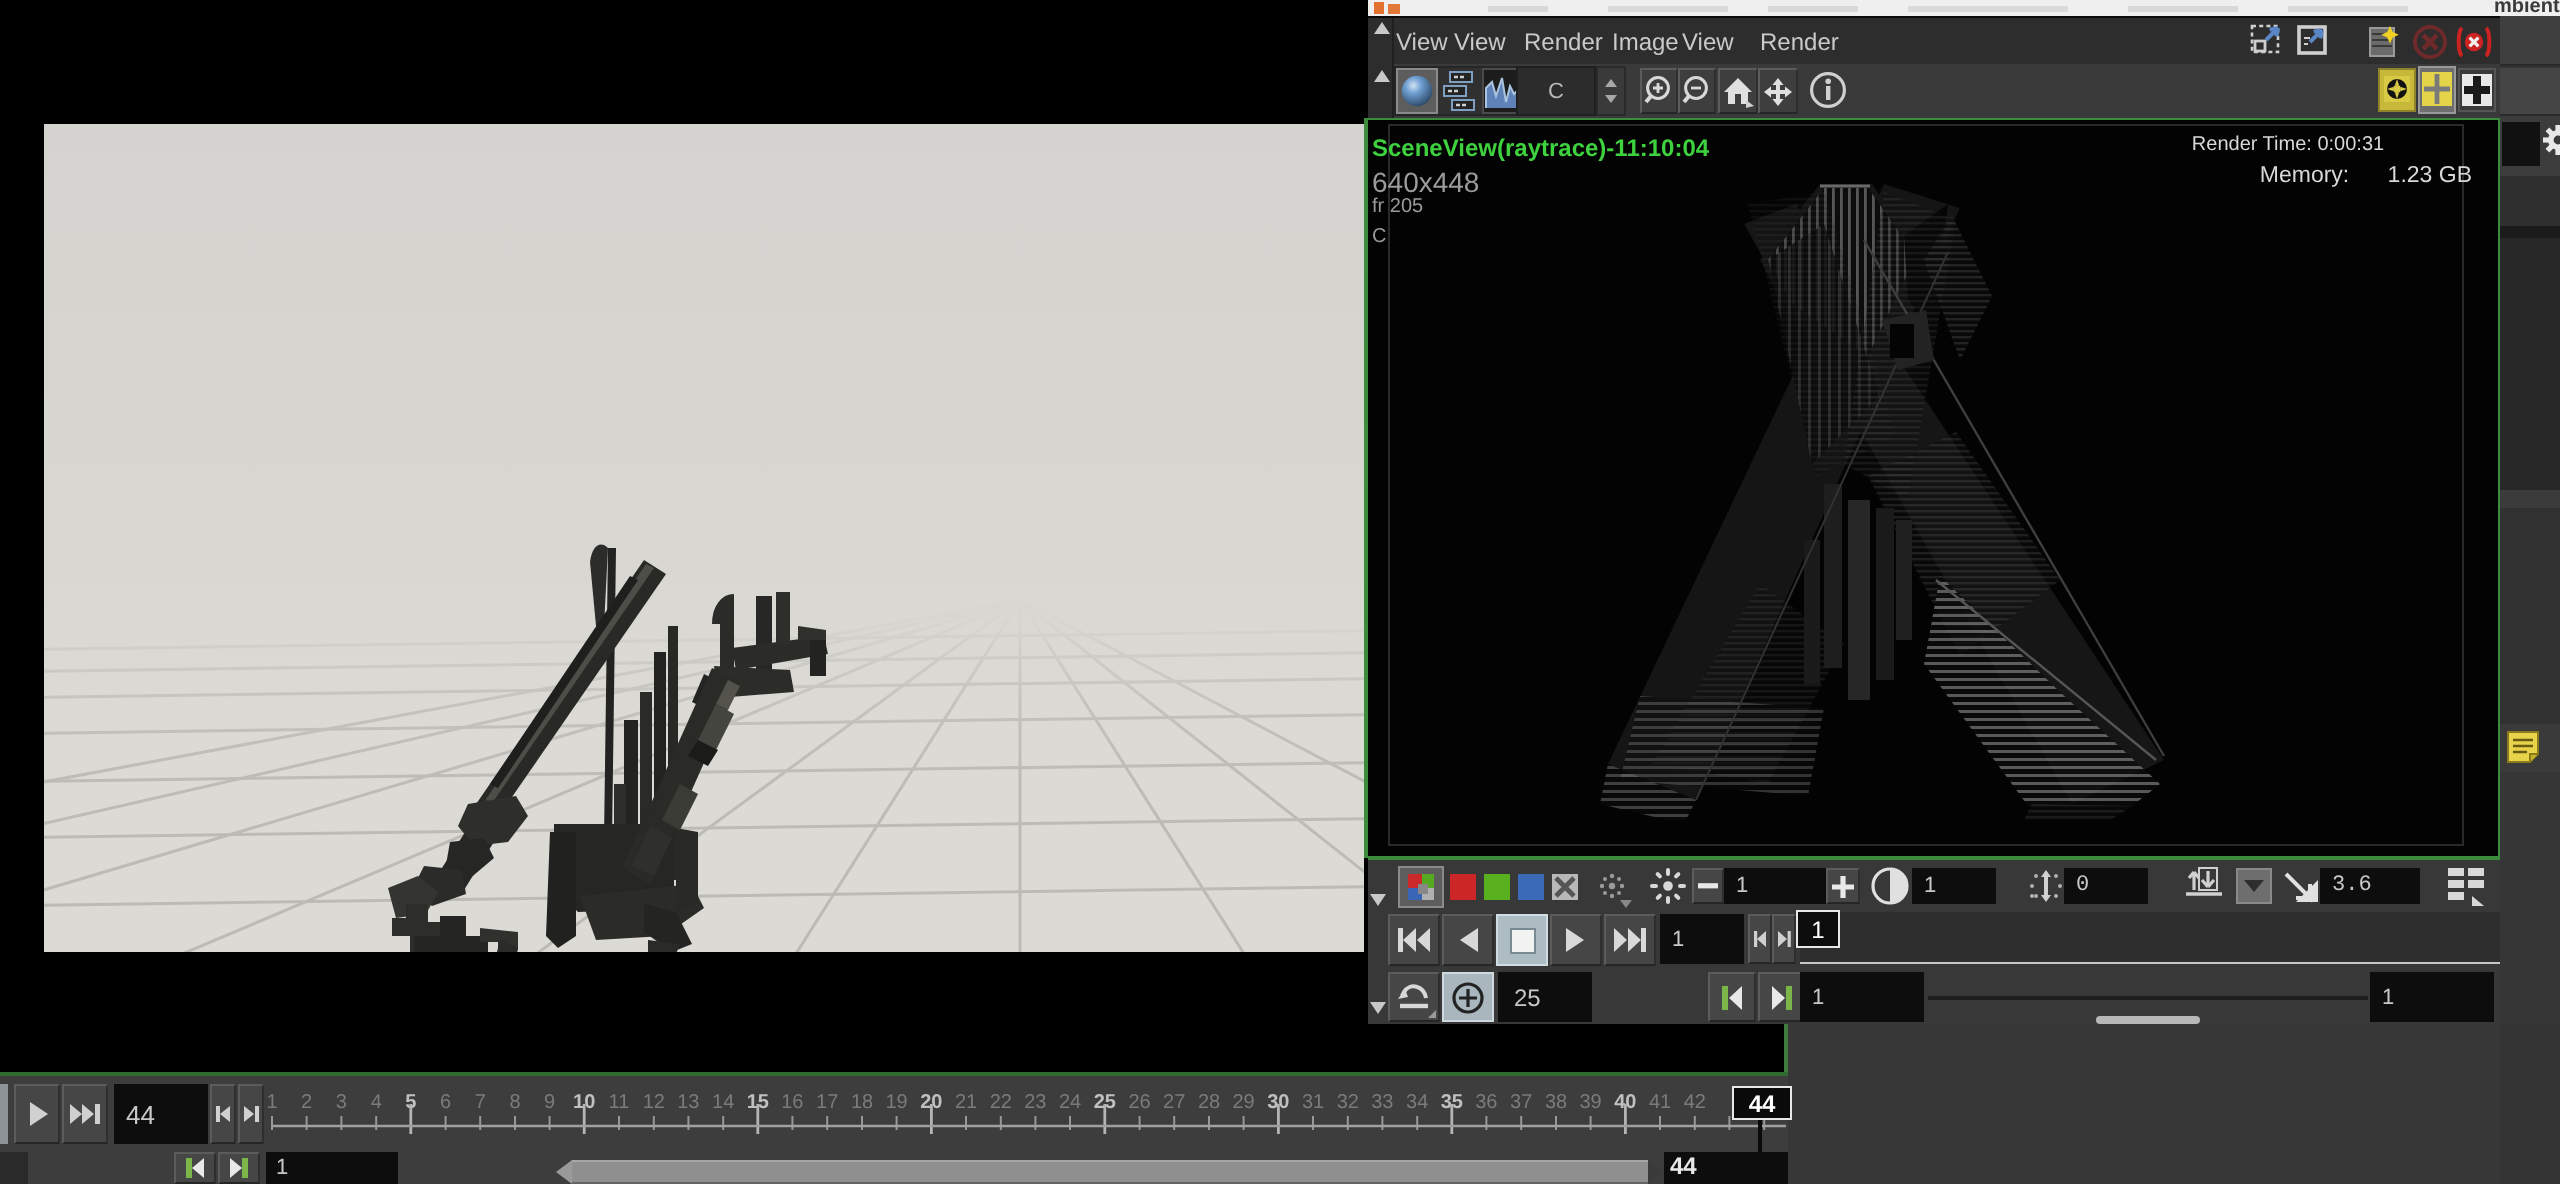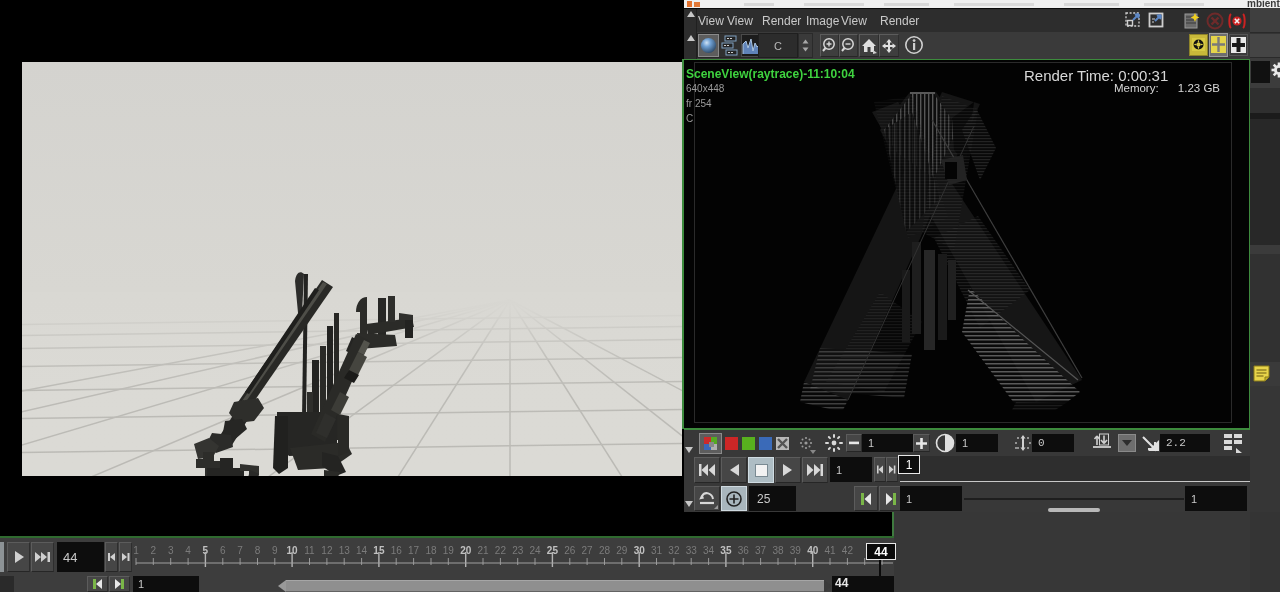--- a/index.html
+++ b/index.html
@@ -448,25 +448,25 @@
   </div>
 
   <div class="abs" style="left:0;top:1px;width:13px;height:50px;background:#2d2d2d;border-right:1px solid #202020;">
     <div class="abs" style="left:3px;top:2px;width:0;height:0;border-left:4px solid transparent;border-right:4px solid transparent;border-bottom:6px solid #c8c8c8;"></div>
     <div class="abs" style="left:3px;top:26px;width:0;height:0;border-left:4px solid transparent;border-right:4px solid transparent;border-bottom:6px solid #c8c8c8;"></div>
   </div>
 
   <div class="abs" id="imgarea" style="left:0;top:51px;width:566px;height:370px;background:#030303;border:1px solid #3d8b3d;border-left:none;overflow:hidden;">
     <div class="abs" style="left:10px;top:2px;width:538px;height:361px;border:1px solid #2a2a2a;"></div>
     <div class="abs" style="left:2px;top:7px;color:#3fd23f;font-size:12px;font-weight:bold;">SceneView(raytrace)-11:10:04</div>
-    <div class="abs" style="left:2px;top:23px;color:#9b9b9b;font-size:10px;">640x448</div>
-    <div class="abs" style="left:2px;top:38px;color:#9b9b9b;font-size:10px;">fr 254</div>
+    <div class="abs" style="left:2px;top:23px;color:#9b9b9b;font-size:14px;">640x448</div>
+    <div class="abs" style="left:2px;top:38px;color:#9b9b9b;font-size:10px;">fr 205</div>
     <div class="abs" style="left:2px;top:53px;color:#9b9b9b;font-size:10px;">C</div>
-    <div class="abs" style="left:340px;top:7px;width:200px;color:#d8d8d8;font-size:15px;text-align:left;">Render Time: 0:00:31</div>
-    <div class="abs" style="left:336px;top:22px;width:200px;color:#d8d8d8;font-size:11.5px;text-align:right;">Memory:&nbsp;&nbsp;&nbsp;&nbsp;&nbsp;&nbsp;1.23 GB</div>
+    <div class="abs" style="left:360px;top:7px;width:200px;color:#d8d8d8;font-size:10px;text-align:center;">Render Time: 0:00:31</div>
+    <div class="abs" style="left:352px;top:22px;width:200px;color:#d8d8d8;font-size:11.5px;text-align:right;">Memory:&nbsp;&nbsp;&nbsp;&nbsp;&nbsp;&nbsp;1.23 GB</div>
     <svg class="abs" style="left:100px;top:30px;" width="320" height="320">
       <defs>
         <pattern id="st1" width="4" height="3" patternUnits="userSpaceOnUse">
           <rect width="4" height="3" fill="#050505"></rect>
               <rect y="0" width="4" height="1.3" fill="#5a5a5a"></rect>
         </pattern>
         <pattern id="st2" width="4" height="3" patternUnits="userSpaceOnUse">
           <rect width="4" height="3" fill="#0d0d0d"></rect>
               <rect y="0" width="4" height="1.2" fill="#383838"></rect>
         </pattern>
@@ -615,21 +615,21 @@
     </svg>
     <div class="abs" style="left:434px;top:5px;width:18px;height:18px;background:#6e6e6e;border:1px solid #8a8a8a;display:flex;align-items:center;justify-content:center;">
           <svg width="10" height="8">
             <path d="M0,1 L10,1 L5,7 Z" fill="#2e2e2e"></path>
           </svg>
         </div>
     <svg class="abs" style="left:456px;top:3px;" width="22" height="22">
           <path d="M3,5 L15,17 L15,10 M15,17 L8,17" stroke="#e0e0e0" stroke-width="2" fill="none"></path>
           <path d="M19,19 L19,8 L8,19 Z" fill="#e0e0e0"></path>
         </svg>
-    <div class="abs fld" style="left:476px;top:5px;width:50px;height:18px;padding-left:6px;font-family:'Liberation Mono',monospace;">2.2</div>
+    <div class="abs fld" style="left:476px;top:5px;width:50px;height:18px;padding-left:6px;font-family:'Liberation Mono',monospace;">3.6</div>
     <svg class="abs" style="left:538px;top:3px;" width="24" height="24">
       <g fill="#d8d8d8">
             <rect x="2" y="2" width="8" height="4"></rect>
             <rect x="12" y="2" width="8" height="4"></rect>
             <rect x="2" y="8" width="8" height="4"></rect>
             <rect x="12" y="8" width="8" height="4"></rect>
             <rect x="2" y="14" width="8" height="4"></rect>
           </g>
       <path d="M14,16 l6,5 -6,0 z" fill="#d8d8d8"></path>
     </svg>

